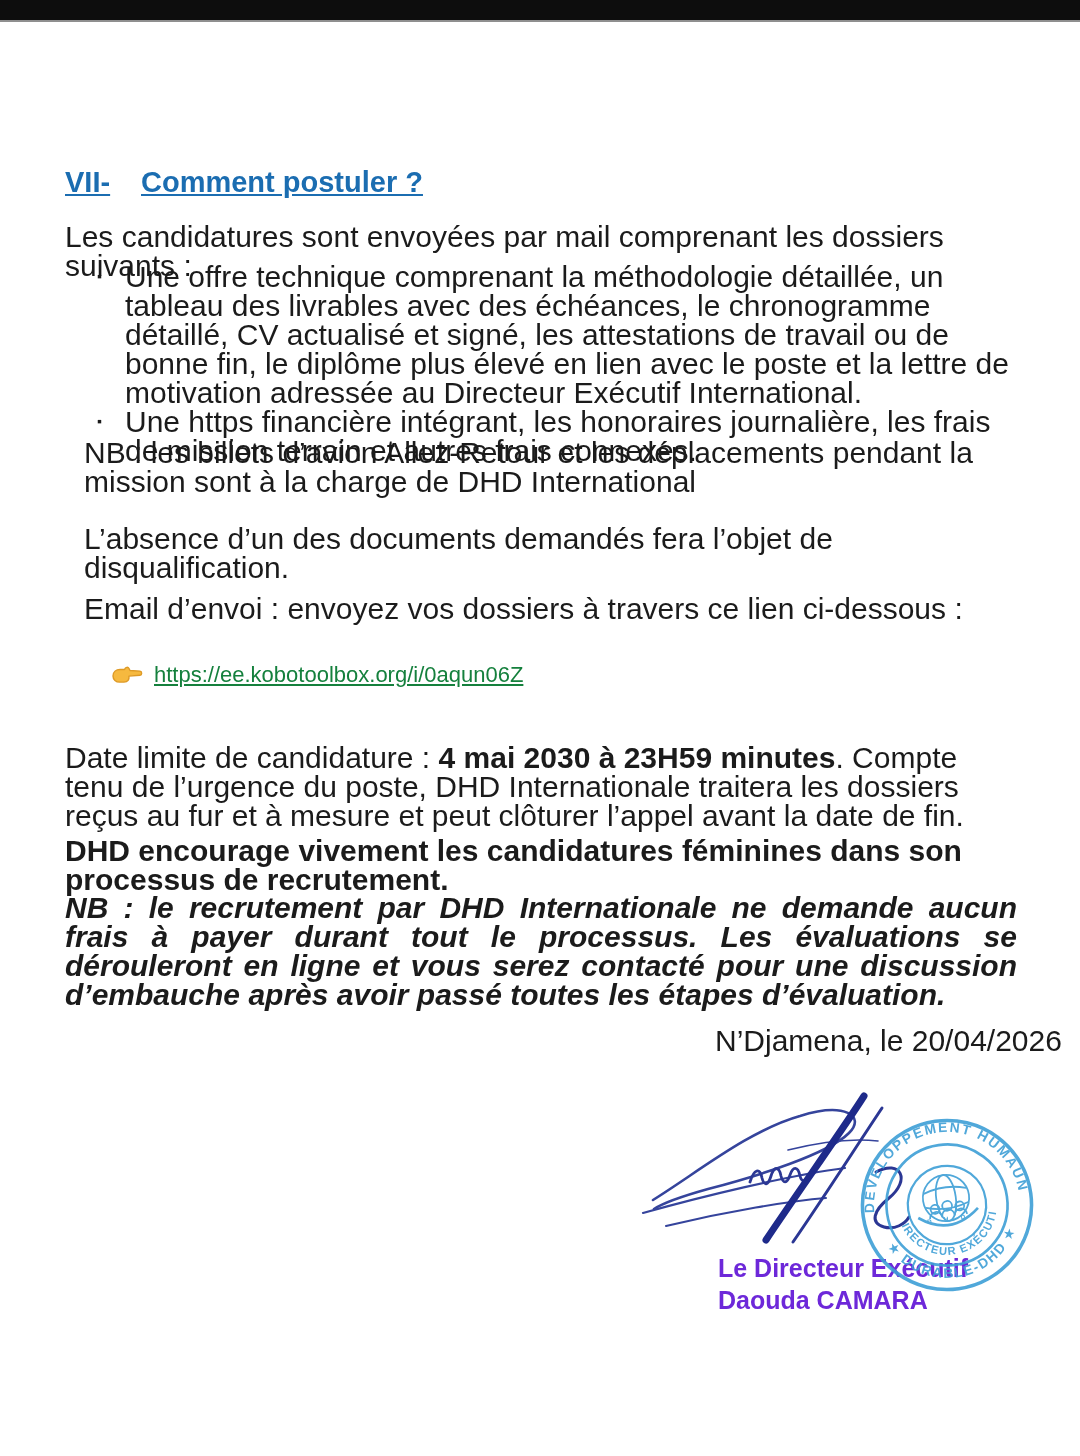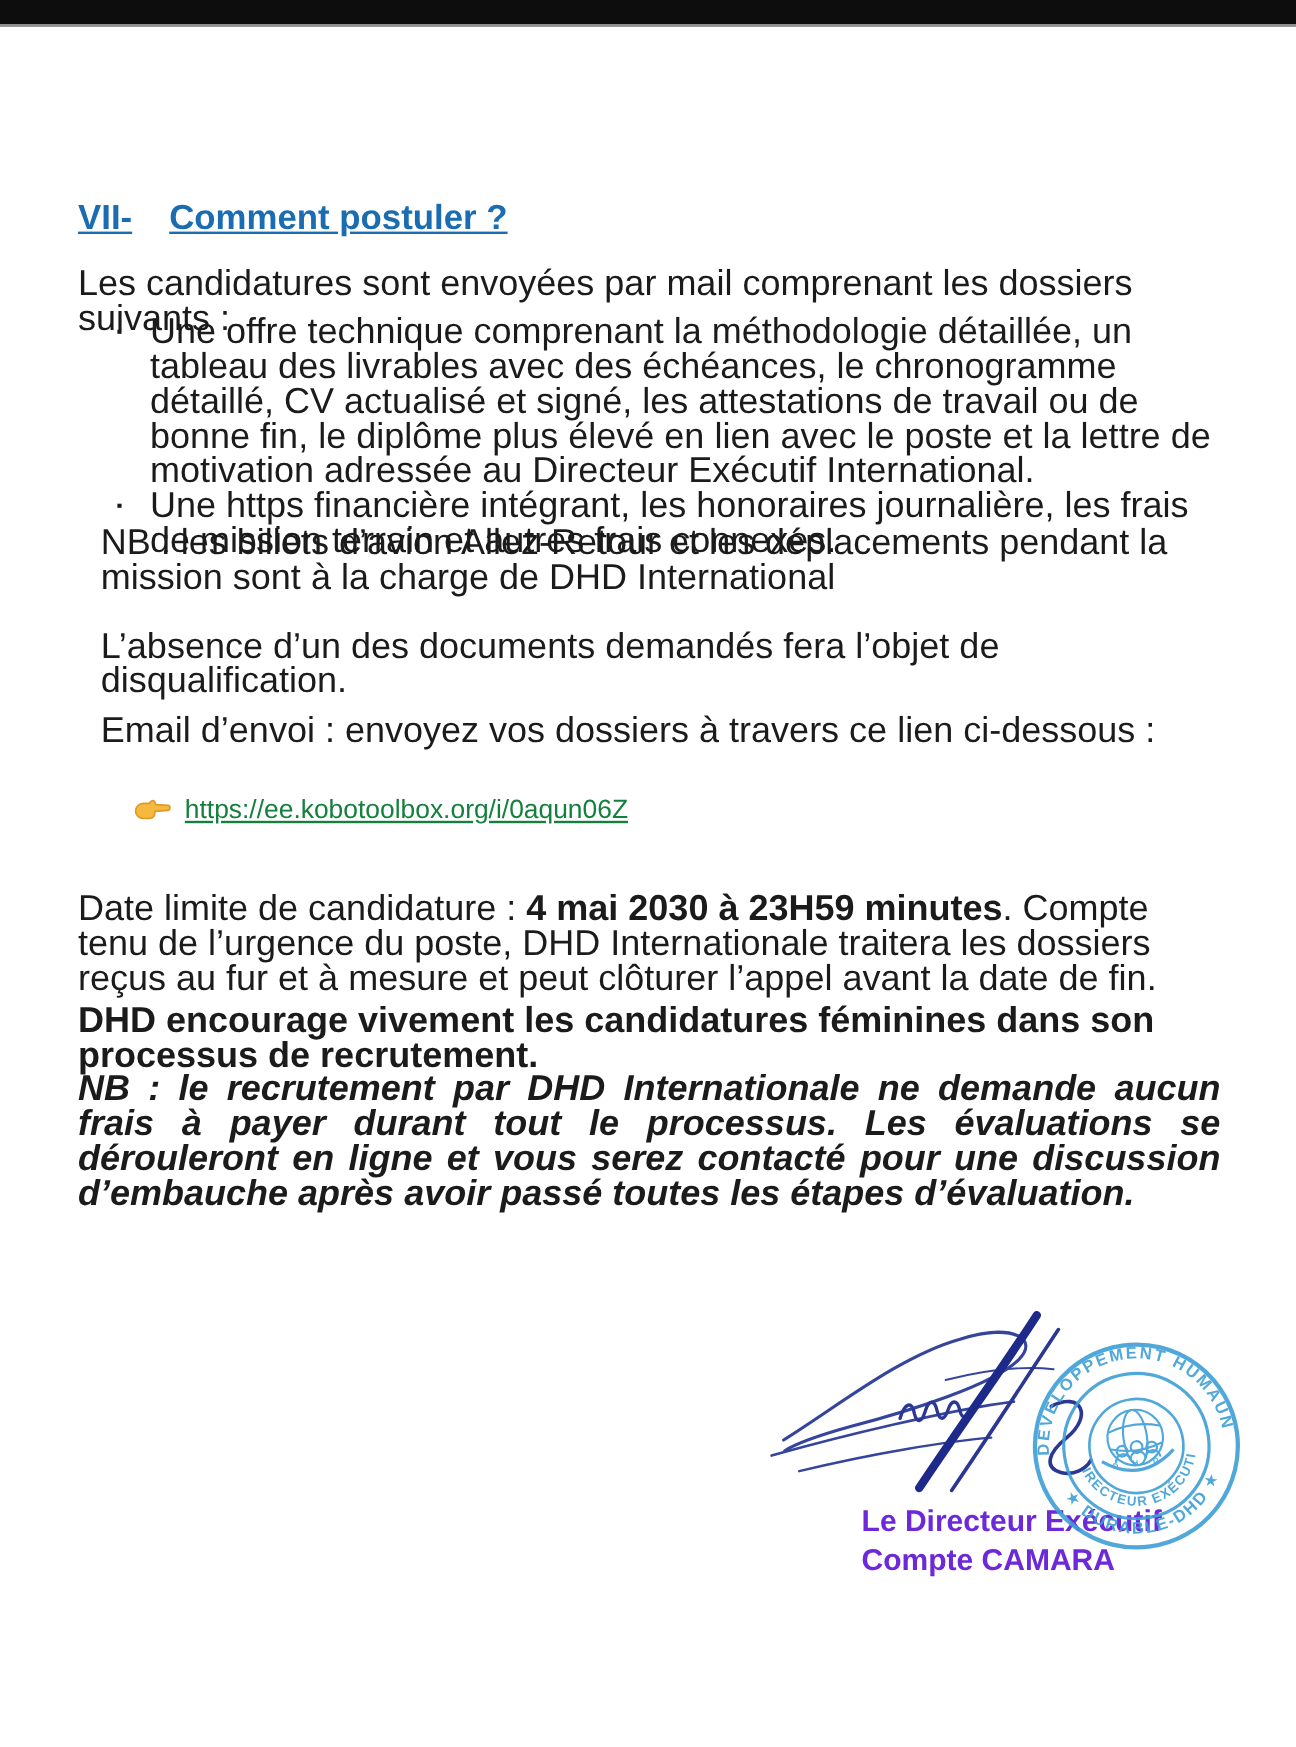--- a/index.html
+++ b/index.html
@@ -73,35 +73,36 @@
     </svg>
     <a class="link" href="#">https://ee.kobotoolbox.org/i/0aqun06Z</a>
   </div>
 
   <p class="abs body-text" style="top:743px;left:65px;width:952px;"><span>Date limite de candidature : </span><span class="bold">4 mai 2030 à 23H59 minutes</span><span>. Compte tenu de l’urgence du poste, DHD Internationale traitera les dossiers reçus au fur et à mesure et peut clôturer l’appel avant la date de fin.</span></p>
 
   <p class="abs body-text bold" style="top:836px;left:65px;width:952px;">DHD encourage vivement les candidatures féminines dans son processus de recrutement.</p>
 
   <p class="abs body-text bold-italic" style="top:893px;left:65px;width:952px;">NB : le recrutement par DHD Internationale ne demande aucun frais à payer durant tout le processus. Les évaluations se dérouleront en ligne et vous serez contacté pour une discussion d’embauche après avoir passé toutes les étapes d’évaluation.</p>
 
+  <p class="abs body-text" style="top:1026px;left:715px;">N’Djamena, le 20/04/2026</p>
 
   <svg class="abs" style="top:1080px;left:638px;" width="292" height="182" viewBox="0 0 292 182" fill="none" stroke-linecap="round">
     <path d="M15,120 C60,92 112,50 162,36 C207,22 228,36 211,53 C190,74 120,96 70,109 C45,116 25,123 16,129" stroke="#35449c" stroke-width="2.6"></path>
     <path d="M5,133 C62,117 152,95 207,88" stroke="#35449c" stroke-width="2.2"></path>
     <path d="M28,146 C90,131 152,121 188,118" stroke="#35449c" stroke-width="2"></path>
     <path d="M150,70 C182,62 214,58 240,61" stroke="#35449c" stroke-width="1.6"></path>
     <path d="M112,102 c4,-13 10,-15 12,-4 c2,8 6,8 9,-2 c3,-10 8,-10 10,0 c2,8 6,8 9,-1 c3,-9 8,-9 10,1 c1.5,6 5.5,7 9.5,0" stroke="#2b3794" stroke-width="2.8"></path>
     <path d="M226,16 C201,55 160,112 128,160" stroke="#1e2a8a" stroke-width="7"></path>
     <path d="M244,28 C216,70 186,117 155,162" stroke="#2b3794" stroke-width="3"></path>
     <path d="M238,92 C263,79 273,100 251,118 C235,131 232,143 246,147 C257,150 267,144 271,137" stroke="#2b3794" stroke-width="3"></path>
   </svg>
 
   <div class="abs sig-name-block" style="top:1252px;left:718px;">
     <div>Le Directeur Exécutif</div>
-    <div>Compte CAMARA</div>
+    <div>Daouda CAMARA</div>
   </div>
 
   <div class="abs stamp-wrap" style="top:1116px;left:858px;width:178px;height:178px;">
     <svg width="178" height="178" viewBox="0 0 200 200">
       <defs>
         <path id="arcTop" d="M 18,100 A 82,82 0 0 1 182,100"></path>
         <path id="arcBot" d="M 25.7,134.7 A 82,82 0 0 0 174.3,134.7"></path>
         <path id="arcInner" d="M 45.9,114.5 A 56,56 0 0 0 154.1,114.5"></path>
       </defs>
       <circle cx="100" cy="100" r="95" stroke="#3e9fd6" stroke-width="4" fill="none"></circle>

